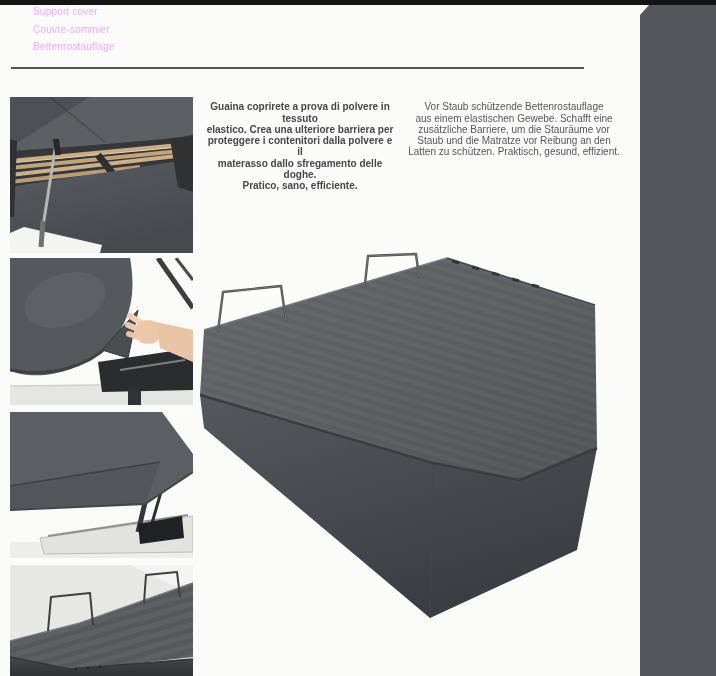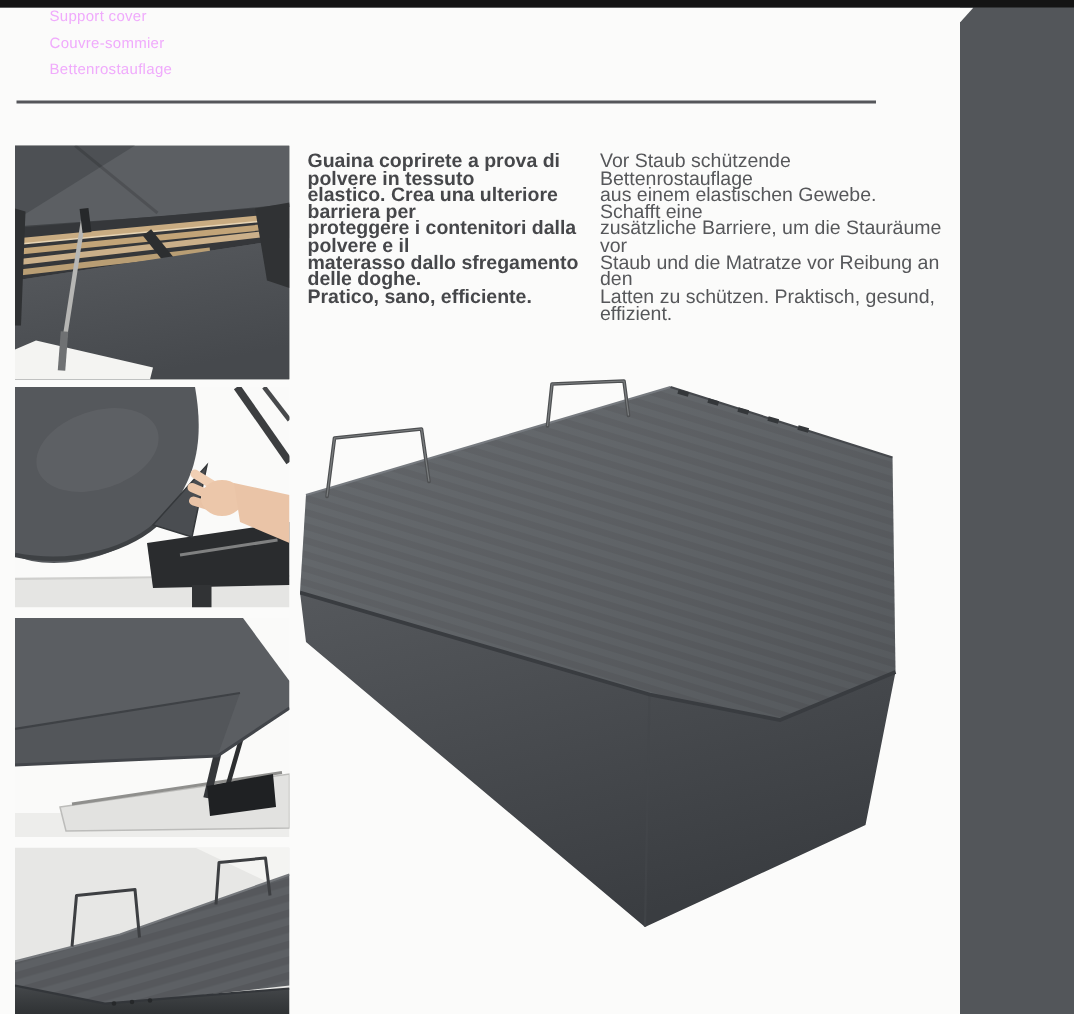--- a/index.html
+++ b/index.html
@@ -7,21 +7,21 @@
     width:716px;height:676px;overflow:hidden;position:relative;
     background:#53565a;
     font-family:"Liberation Sans", sans-serif;
   }
   .page{position:absolute;left:0;top:5px;width:640px;height:671px;background:#fbfbfa;}
   .topbar{position:absolute;left:0;top:0;width:716px;height:5px;background:#141414;}
   .corner-notch{position:absolute;left:640px;top:5px;width:9px;height:10px;background:#fbfbfa;
     clip-path:polygon(0 0,100% 0,0 100%);}
   .title{position:absolute;left:12px;top:3px;color:#f0abfc;font-size:10px;line-height:17.5px;letter-spacing:.2px;margin-left:21px;}
   .rule{position:absolute;left:11px;top:67px;width:573px;height:2px;background:#55565a;}
-  .para{position:absolute;top:90px;font-size:13px;line-height:11.3px;color:#56575a;white-space:pre-line;}
+  .para{position:absolute;top:90px;font-size:10px;line-height:11.3px;color:#56575a;white-space:pre-line;text-align:center;}
   .col1{left:205px;width:190px;}
   .col2{left:400px;width:228px;}
   .para .b{font-weight:bold;color:#46474a;display:block;margin-bottom:8px;}
   .para .n{display:block;}
   .thumb{position:absolute;left:10px;display:block;}
   .mainimg{position:absolute;left:200px;top:225px;display:block;}
 </style>
 </head>
 <body>
 

